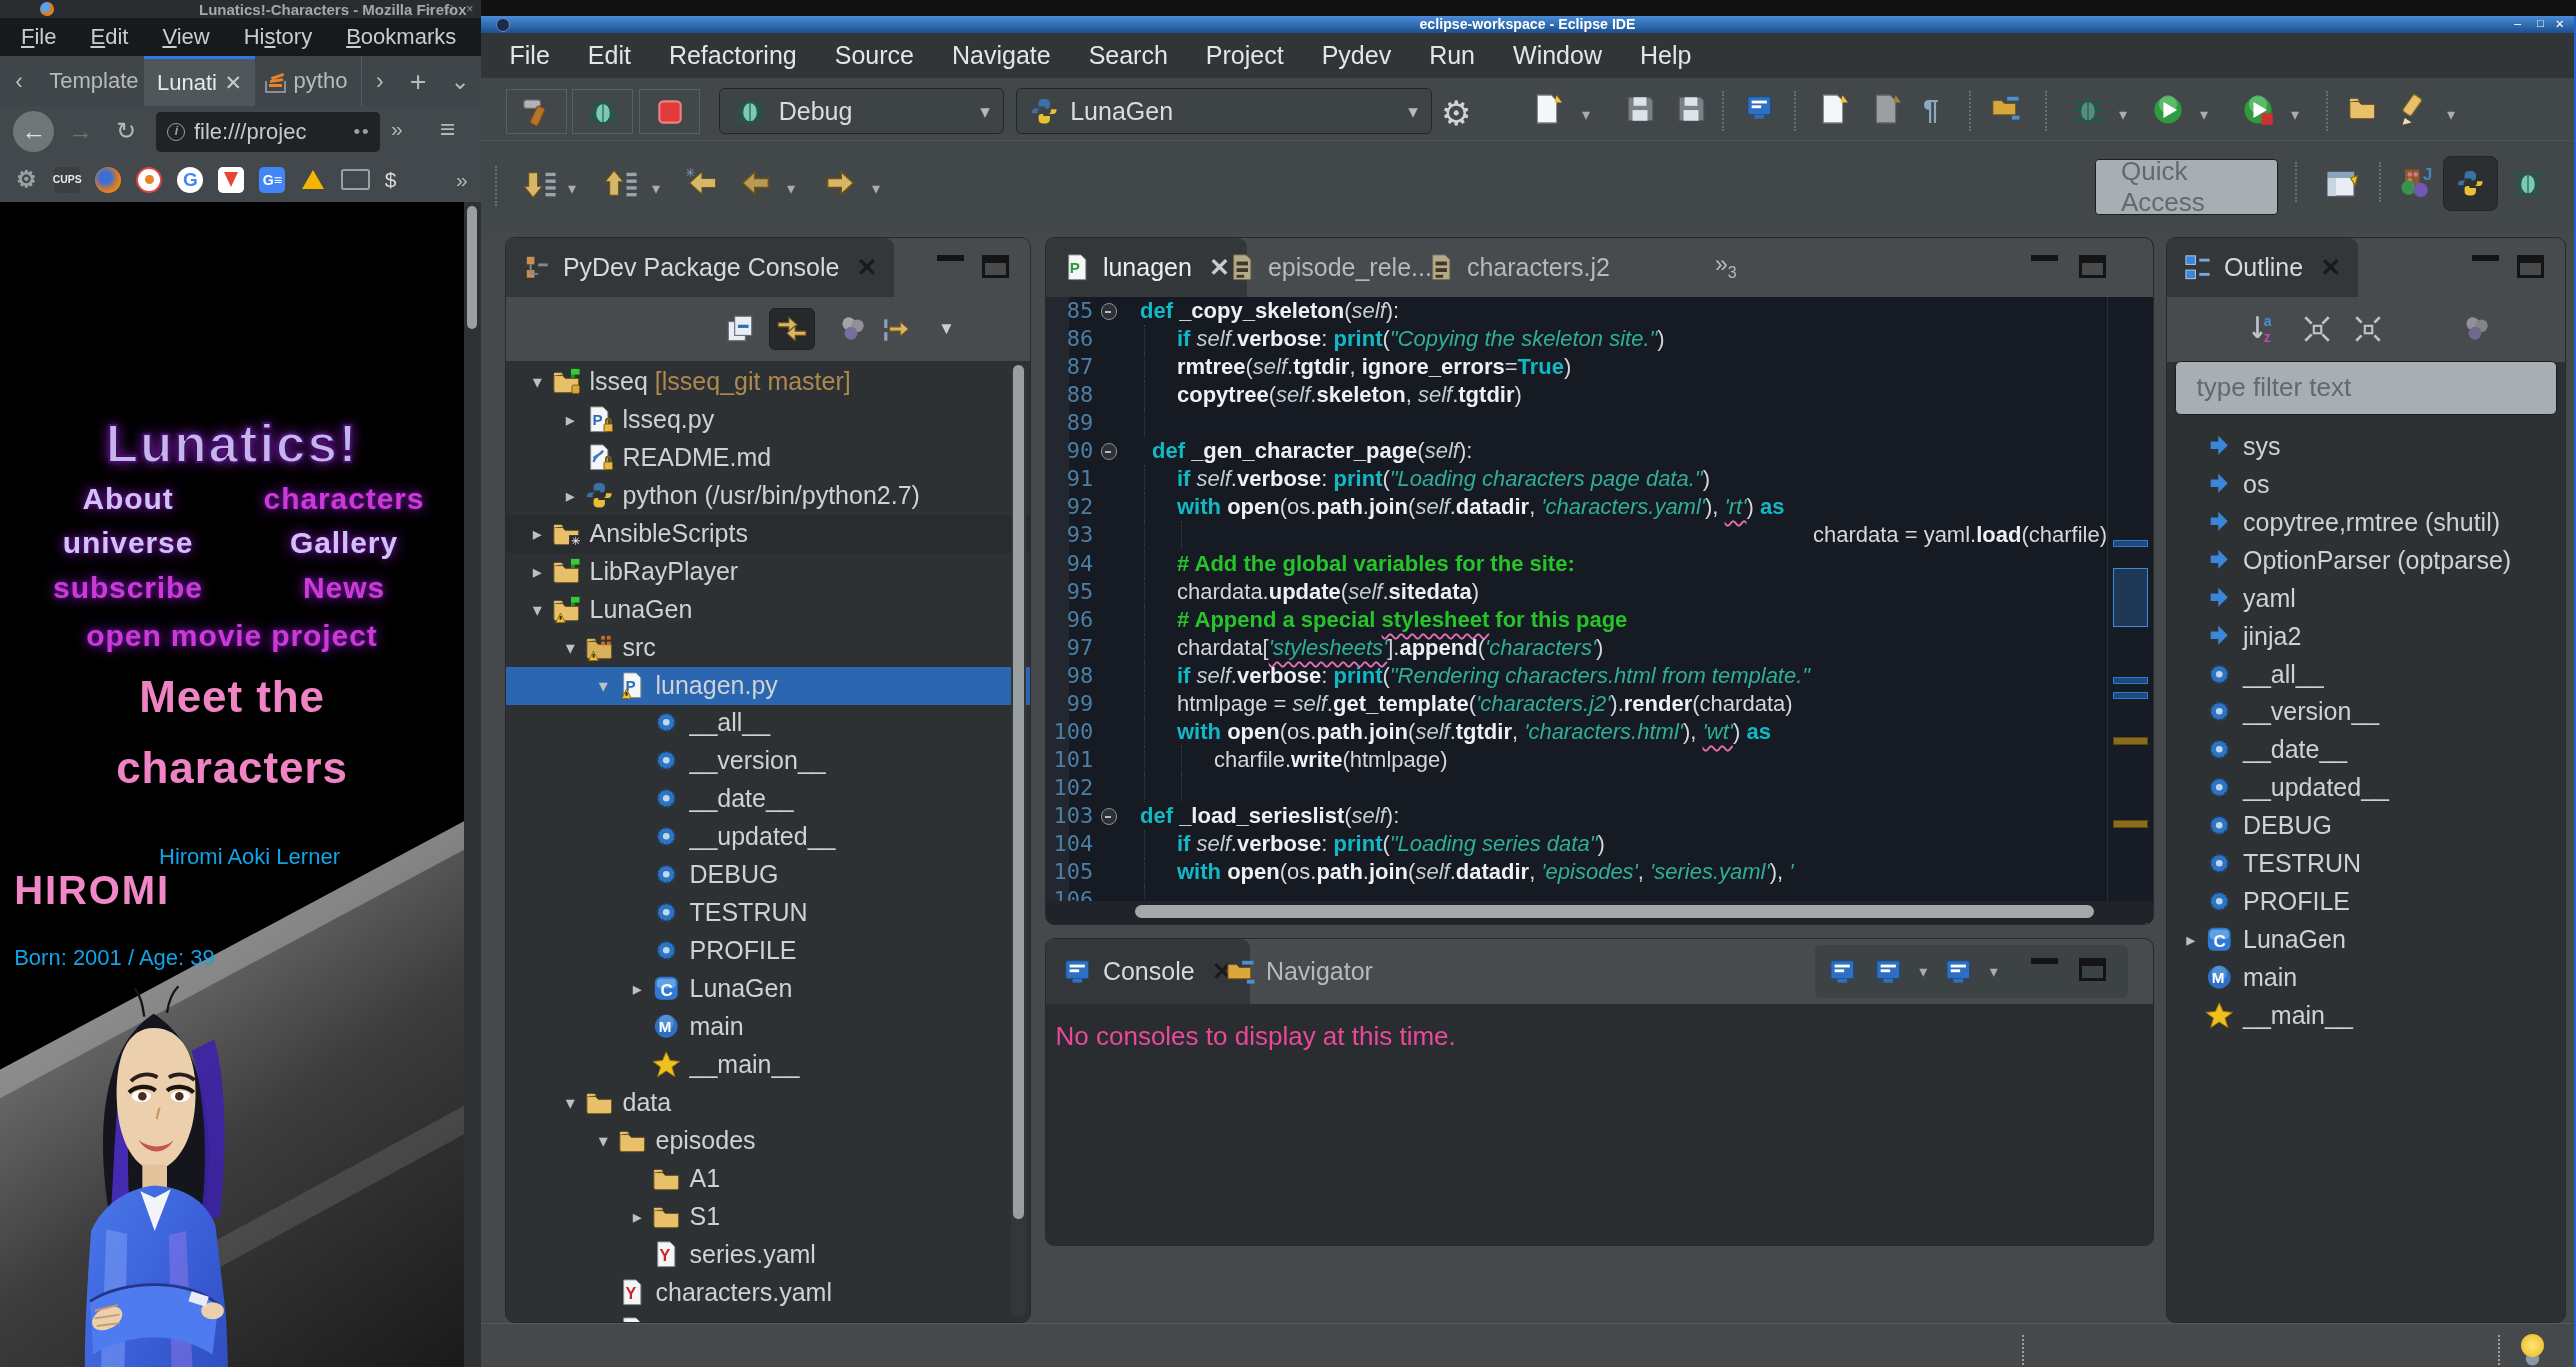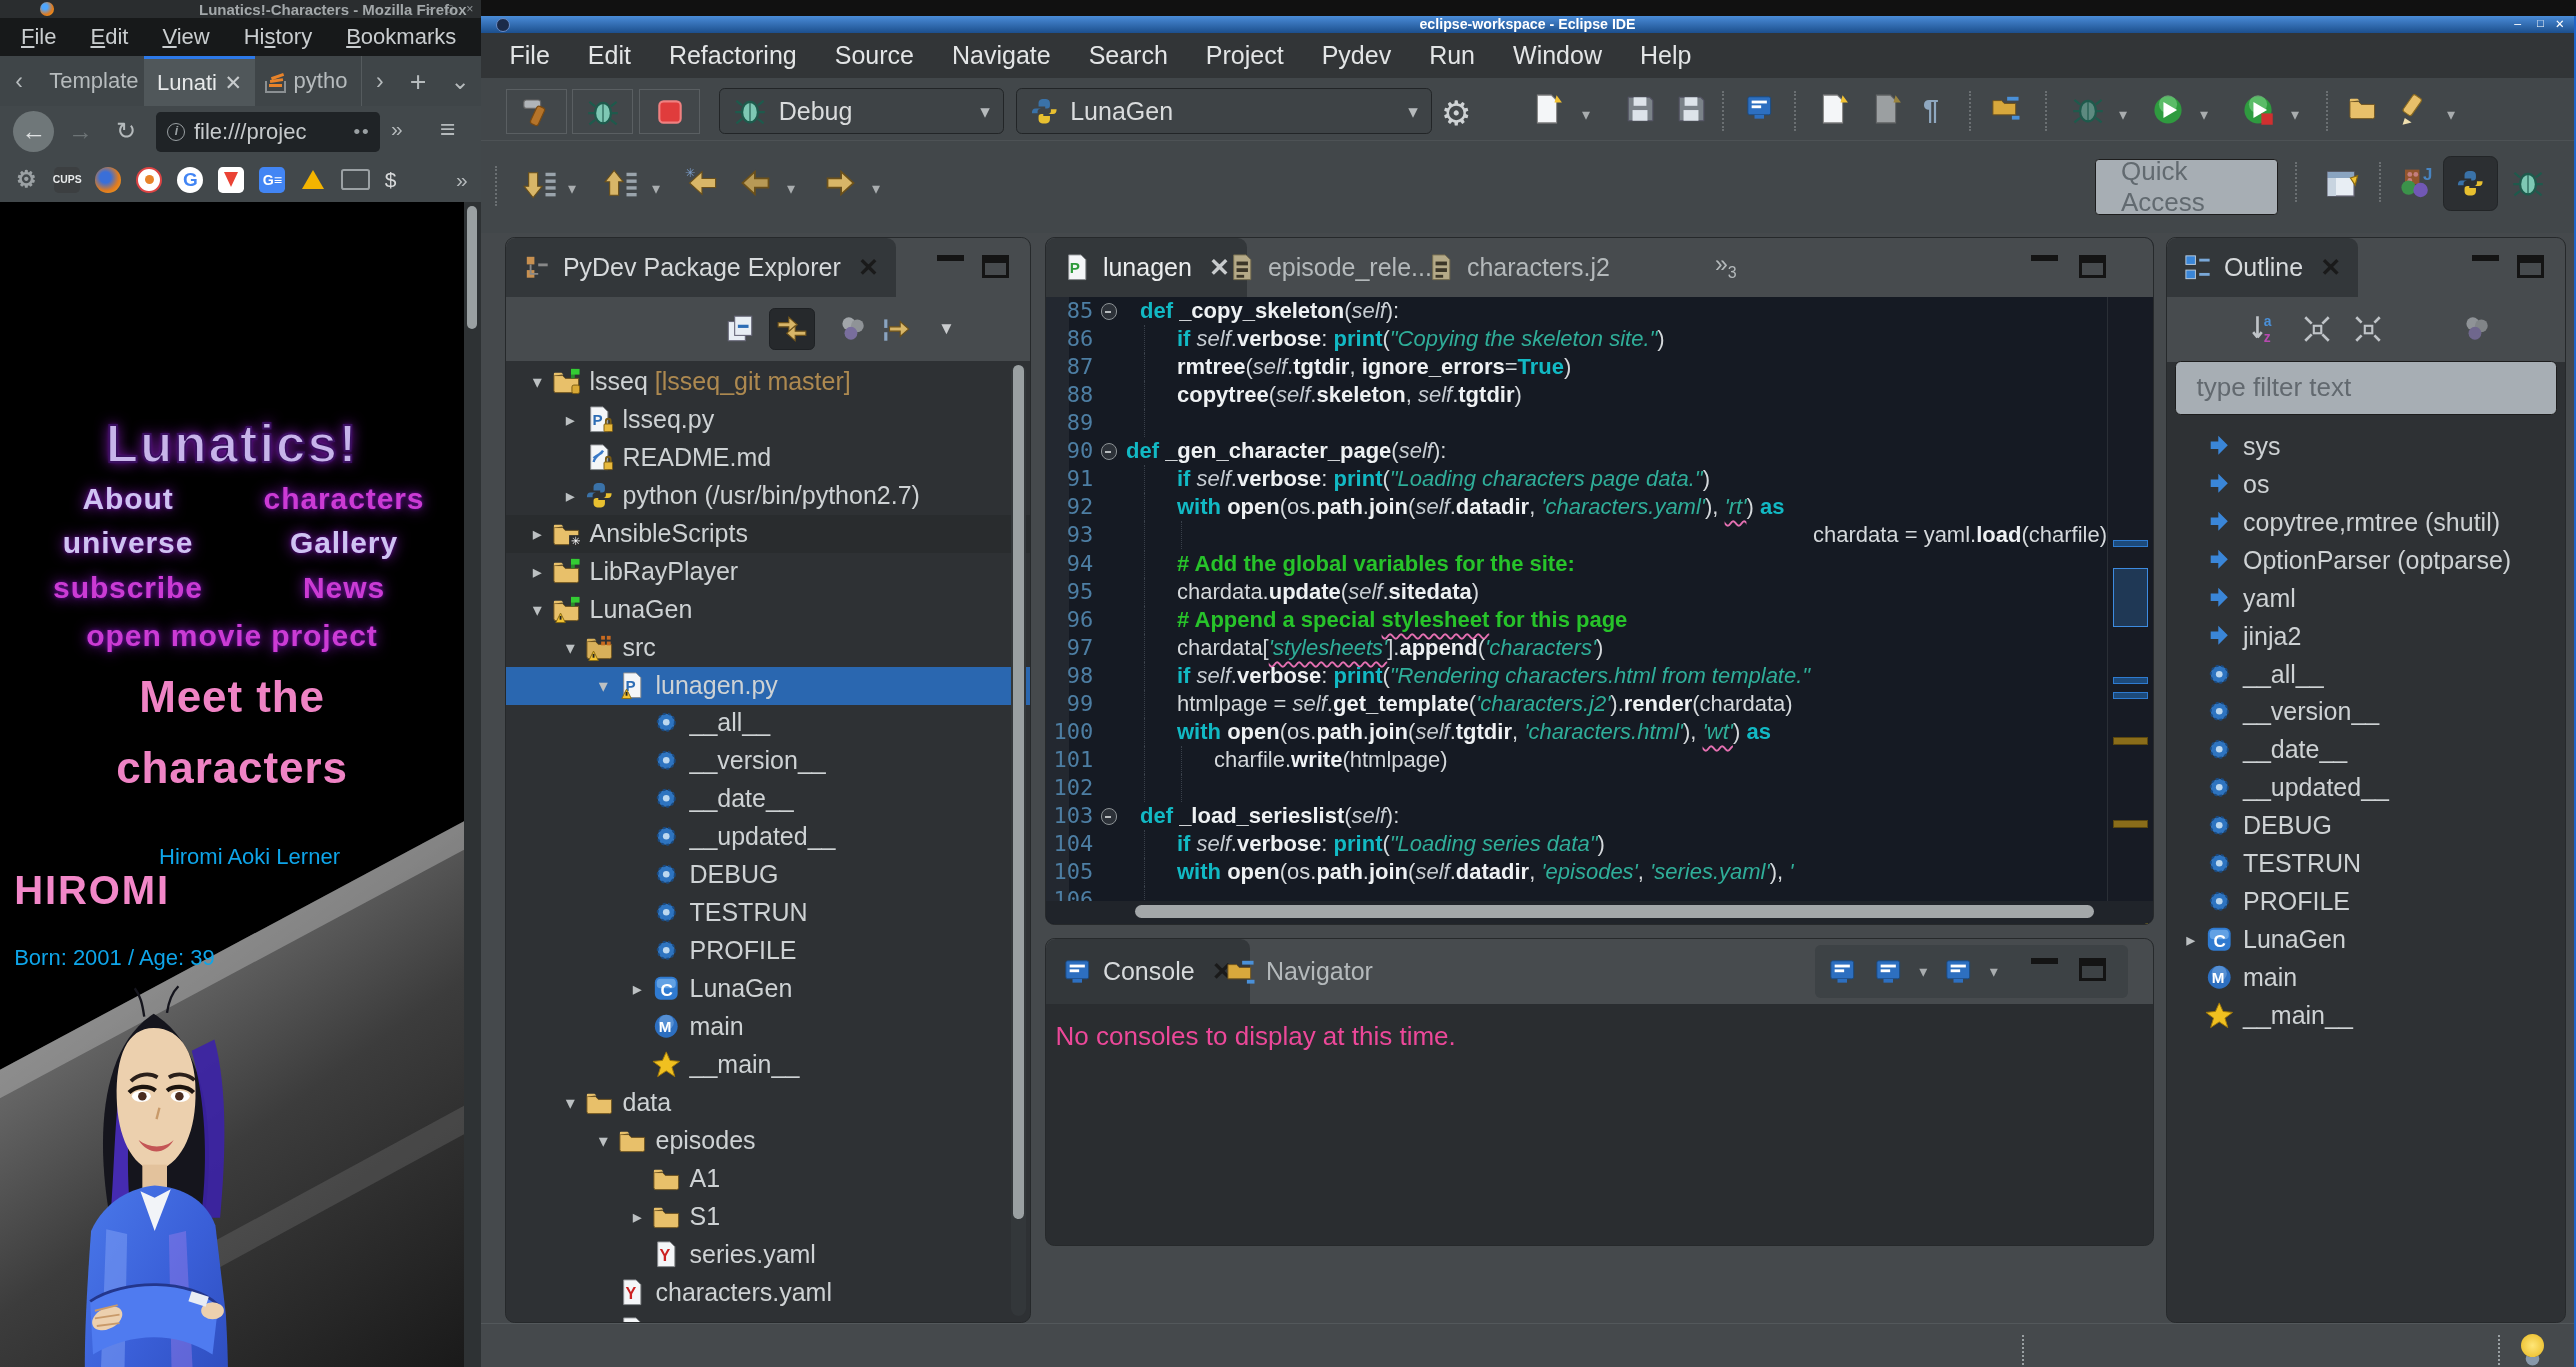--- a/index.html
+++ b/index.html
@@ -478,21 +478,21 @@
         <div class="phead">
           <div class="ptab">
             <span class="icon">
               <svg width="28.5" height="28.5" viewBox="0 0 30 30">
                 <rect x="4" y="4" width="8" height="8" fill="#c89050"></rect>
                 <rect x="4" y="18" width="8" height="8" fill="#c89050"></rect>
                 <rect x="16" y="11" width="10" height="3" fill="#888"></rect>
                 <path d="M8 12 v10 h8" stroke="#888" stroke-width="2" fill="none"></path>
               </svg>
             </span>
-            <span class="lbl">PyDev Package Explorer</span>
+            <span class="lbl">PyDev Package Console</span>
             <span class="x">✕</span>
           </div>
           <div style="position:absolute;right:66px;top:23px" class="vmin"></div>
           <div style="position:absolute;right:21px;top:17px" class="vmax"></div>
         </div>
         <div class="ptool">
           <div style="margin-left:218px">
             <svg width="32" height="32" viewBox="0 0 30 30">
               <rect x="4" y="8" width="16" height="18" fill="#e8eef4" stroke="#667"></rect>
               <rect x="10" y="3" width="16" height="18" fill="#e8eef4" stroke="#667"></rect>
@@ -877,21 +877,21 @@
           </div>
           <div class="cl" style="top: 112px;">
             <span class="ln">89</span>
             <span class="fold"></span>
             <span class="code" style="margin-left:57px"></span>
             <span class="gd" style="left:98px"></span>
           </div>
           <div class="cl" style="top: 140px;">
             <span class="ln">90</span>
             <span class="fold on"></span>
-            <span class="code" style="margin-left:6px"><span class="tk-kw">def</span><span class="tk-pl"> </span><span class="tk-b">_gen_character_page</span><span class="tk-pl">(</span><span class="tk-self">self</span><span class="tk-pl">):</span></span>
+            <span class="code" style="margin-left:32px"><span class="tk-kw">def</span><span class="tk-pl"> </span><span class="tk-b">_gen_character_page</span><span class="tk-pl">(</span><span class="tk-self">self</span><span class="tk-pl">):</span></span>
           </div>
           <div class="cl" style="top: 168px;">
             <span class="ln">91</span>
             <span class="fold"></span>
             <span class="code" style="margin-left:57px"><span class="tk-kw">if</span><span class="tk-pl"> </span><span class="tk-self">self</span><span class="tk-pl">.</span><span class="tk-b">verbose</span><span class="tk-pl">: </span><span class="tk-kw">print</span><span class="tk-pl">(</span><span class="tk-str">"Loading characters page data."</span><span class="tk-pl">)</span></span>
             <span class="gd" style="left:98px"></span>
           </div>
           <div class="cl" style="top: 196px;">
             <span class="ln">92</span>
             <span class="fold"></span>

